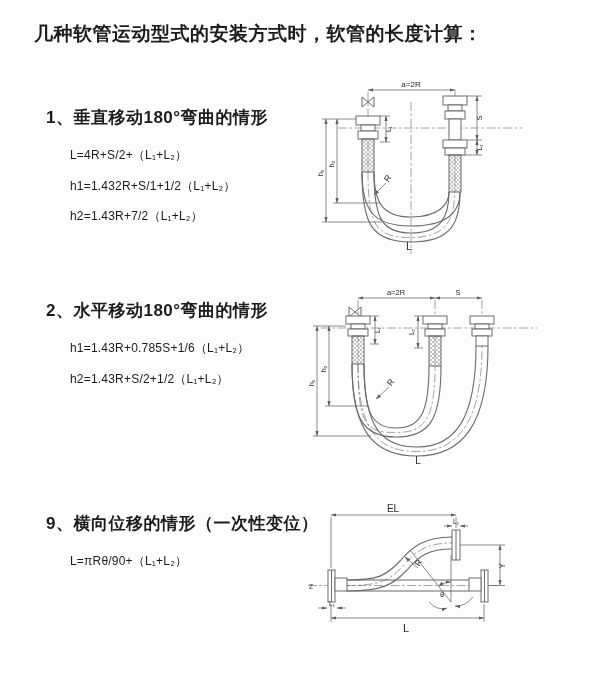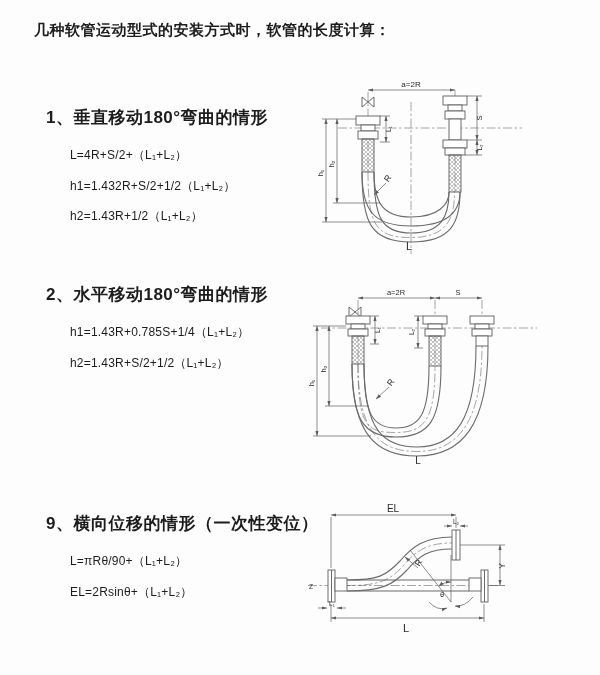--- a/index.html
+++ b/index.html
@@ -9,21 +9,21 @@
   }
   html,body{margin:0;padding:0;}
   body{
     width:600px;height:675px;position:relative;overflow:hidden;
     background:var(--paper);
     font-family:"Liberation Sans","DejaVu Sans",sans-serif;
     color:var(--ink);
   }
   .page-title{
     position:absolute;left:34px;top:21px;
-    font-size:15px;font-weight:700;letter-spacing:.5px;
+    font-size:19px;font-weight:700;letter-spacing:.5px;
   }
   .sec{position:absolute;left:46px;}
   .sec-heading{font-size:17px;font-weight:700;letter-spacing:.5px;}
   .formulas{margin:11px 0 0 24px;}
   .formula{font-size:12px;font-weight:500;line-height:30.5px;letter-spacing:.2px;white-space:nowrap;}
   .diag{position:absolute;}
   
   .st   {stroke:var(--line);fill:none;stroke-width:.9;}
   .dim  {stroke:var(--line);fill:none;stroke-width:.7;}
   .hose {stroke:#6b6b6b;fill:none;stroke-width:1.1;}
@@ -34,38 +34,37 @@
 </style>
 </head>
 <body>
 
 <div class="page-title">几种软管运动型式的安装方式时，软管的长度计算：</div>
 
 <div class="sec" style="top:106px;">
   <div class="sec-heading">1、垂直移动180°弯曲的情形</div>
   <div class="formulas">
     <div class="formula">L=4R+S/2+（L₁+L₂）</div>
-    <div class="formula">h1=1.432R+S/2+1/2（L₁+L₂）</div>
-    <div class="formula">h2=1.43R+1/2（L₁+L₂）</div>
+    <div class="formula">h1=1.432R+S/1+1/2（L₁+L₂）</div>
+    <div class="formula">h2=1.43R+7/2（L₁+L₂）</div>
   </div>
 </div>
 
-<div class="sec" style="top:283px;">
+<div class="sec" style="top:299px;">
   <div class="sec-heading">2、水平移动180°弯曲的情形</div>
   <div class="formulas">
-    <div class="formula">h1=1.43R+0.785S+1/4（L₁+L₂）</div>
+    <div class="formula">h1=1.43R+0.785S+1/6（L₁+L₂）</div>
     <div class="formula">h2=1.43R+S/2+1/2（L₁+L₂）</div>
   </div>
 </div>
 
 <div class="sec" style="top:512px;">
   <div class="sec-heading">9、横向位移的情形（一次性变位）</div>
   <div class="formulas">
     <div class="formula">L=πRθ/90+（L₁+L₂）</div>
-    <div class="formula">EL=2Rsinθ+（L₁+L₂）</div>
   </div>
 </div>
 
 <svg class="diag" style="left:310px;top:76px;" width="285" height="182" viewBox="0 0 285 182">
   <defs>
     <marker id="ma" viewBox="0 0 10 10" refX="9.5" refY="5" markerWidth="8" markerHeight="8" orient="auto-start-reverse">
       <path d="M0,2 L10,5 L0,8 z" fill="#5c5c5c"></path>
     </marker>
     <pattern id="ht" width="4" height="4" patternUnits="userSpaceOnUse">
       <path d="M0,4 L4,0 M0,0 L4,4" stroke="#8a8a8a" stroke-width="0.5"></path>

